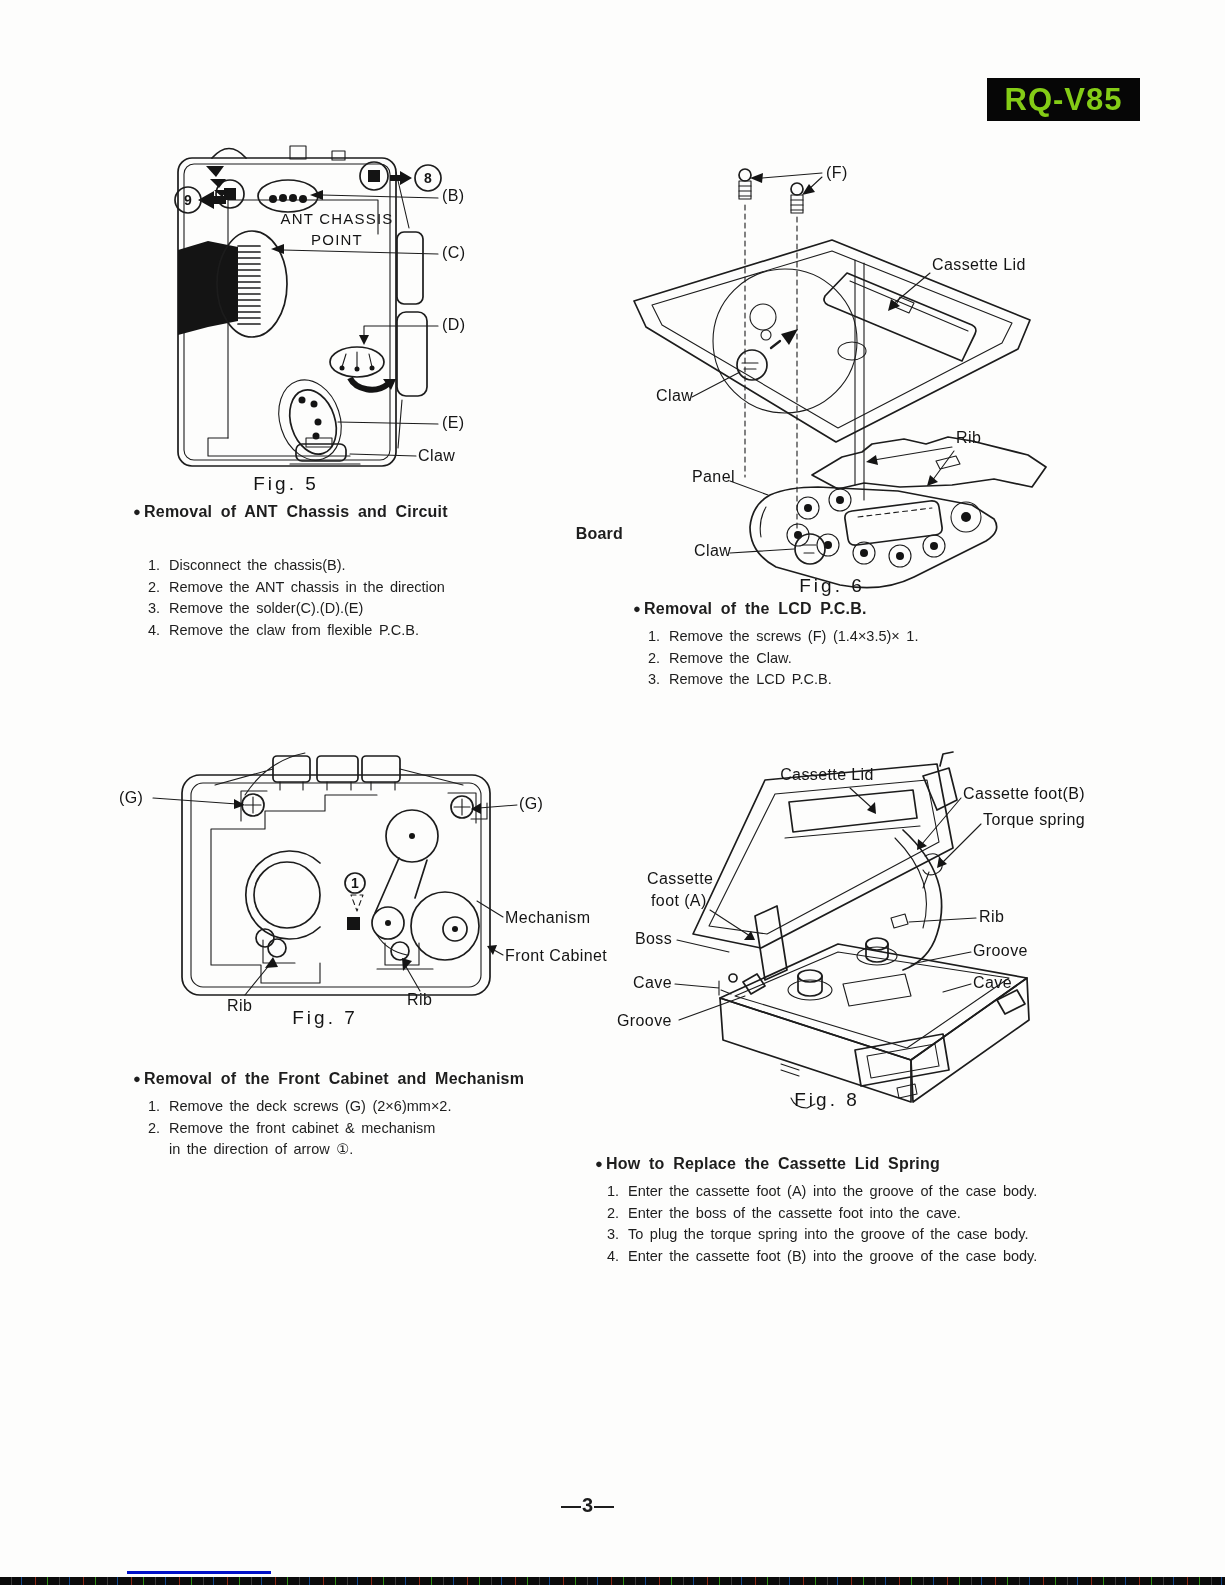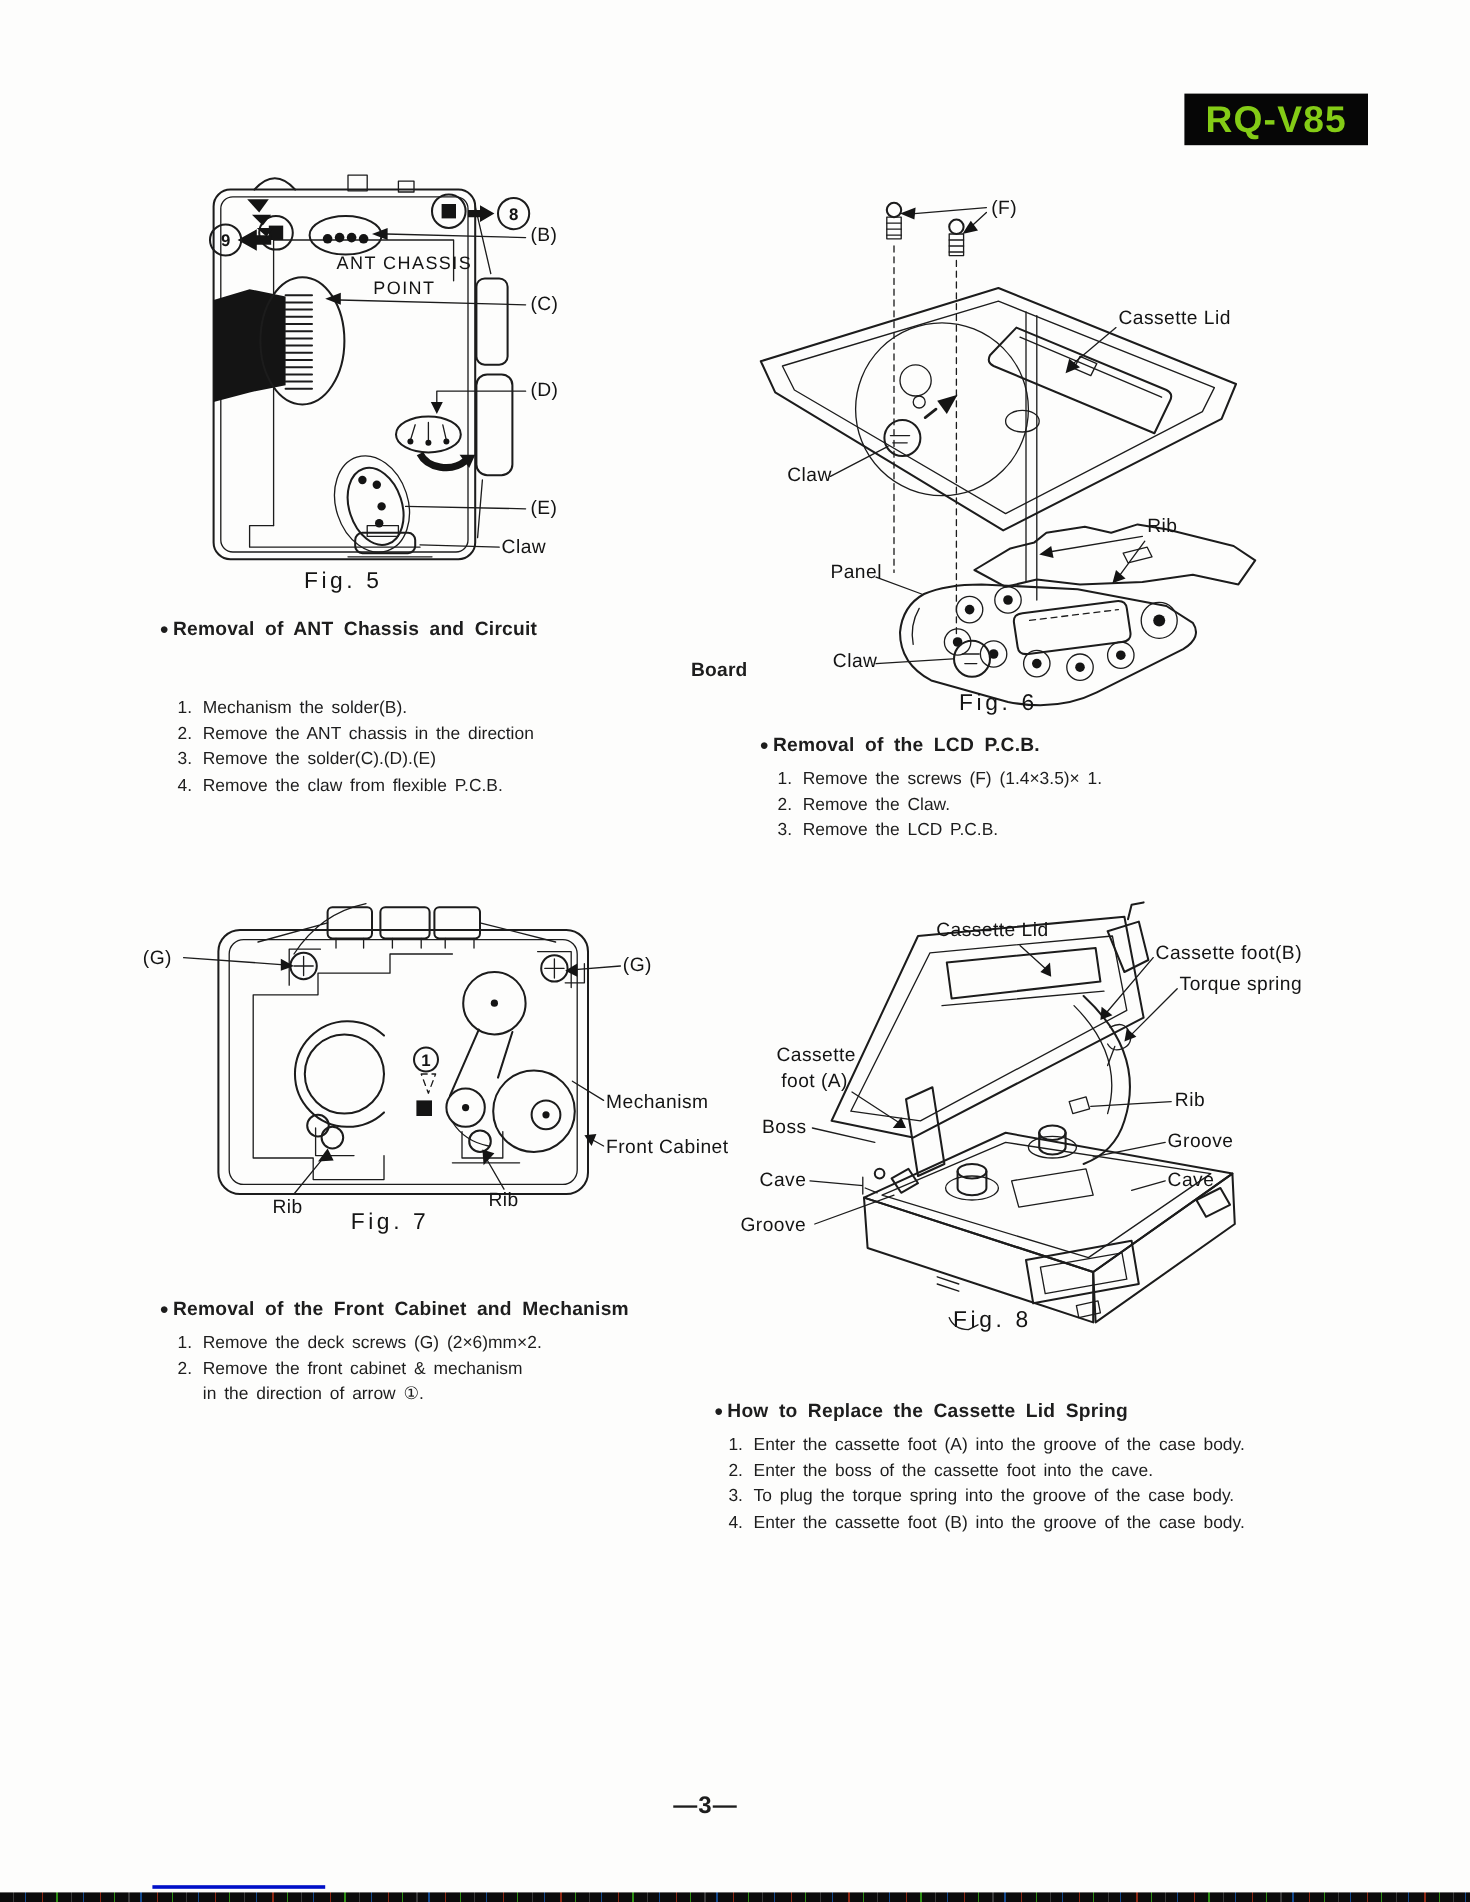--- a/index.html
+++ b/index.html
@@ -4,21 +4,21 @@
 <style>
   html,body{margin:0;padding:0;background:#e9e9e9;}
   .page{position:relative;width:1225px;height:1585px;background:#fdfdfc;overflow:hidden;
         font-family:"Liberation Sans","DejaVu Sans",sans-serif;color:#1d1d1d;}
   .badge{position:absolute;left:987px;top:50px;width:153px;height:43px;background:#060606;
          color:#84cc16;display:flex;align-items:center;justify-content:center;
          font-size:31px;font-weight:bold;letter-spacing:1px;margin-top:28px;}
   .fig{position:absolute;}
   .fig svg{display:block;}
   .sec{position:absolute;}
-  .sec-title{font-size:16px;font-weight:bold;letter-spacing:.2px;word-spacing:4px;line-height:22px;white-space:nowrap;margin-top:12px;}
+  .sec-title{font-size:16px;font-weight:bold;letter-spacing:.2px;word-spacing:4px;line-height:22px;white-space:nowrap;}
   .sec-title .bullet{font-size:13px;vertical-align:1px;margin-right:3px;}
   .sec-title.cont{padding-left:16px;text-align:right;}
   .steps{margin:10px 0 0 15px;}
   .step{position:relative;padding-left:21px;font-size:14.5px;line-height:21.5px;word-spacing:2.5px;white-space:nowrap;}
   .step-num{position:absolute;left:0;}
   .pageno{position:absolute;left:538px;top:1494px;width:100px;text-align:center;
           font-size:20px;font-weight:bold;letter-spacing:1px;}
   .footer-line{position:absolute;left:127px;top:1571px;width:144px;height:3px;background:#0010c8;}
   .noise{position:absolute;left:0;top:1577px;width:1225px;height:8px;
          background-image:repeating-linear-gradient(90deg,#0b0b0b 0 11px,#3a3a3a 11px 12px,
@@ -187,21 +187,21 @@
       <text x="92" y="337" class="lbl">Panel</text>
       <text x="94" y="411" class="lbl">Claw</text>
       <text x="232" y="447" text-anchor="middle" class="cap">Fig. 6</text>
     </svg>
   </div>
 
   <div class="sec" style="left:133px;top:501px;width:490px;">
     <div class="sec-title"><span class="bullet">●</span><span>Removal of ANT Chassis and Circuit</span></div>
     <div class="sec-title cont">Board</div>
     <div class="steps">
-      <div class="step"><span class="step-num">1.</span><span>Mechanism the solder(B).</span></div>
+      <div class="step"><span class="step-num">1.</span><span>Disconnect the chassis(B).</span></div>
       <div class="step"><span class="step-num">2.</span><span>Remove the ANT chassis in the direction</span>
         </div>
       <div class="step"><span class="step-num">3.</span><span>Remove the solder(C).(D).(E)</span></div>
       <div class="step"><span class="step-num">4.</span><span>Remove the claw from flexible P.C.B.</span></div>
     </div>
   </div>
 
   <div class="sec" style="left:633px;top:598px;width:470px;">
     <div class="sec-title"><span class="bullet">●</span><span>Removal of the LCD P.C.B.</span></div>
     <div class="steps" style="margin-top:6px;">

